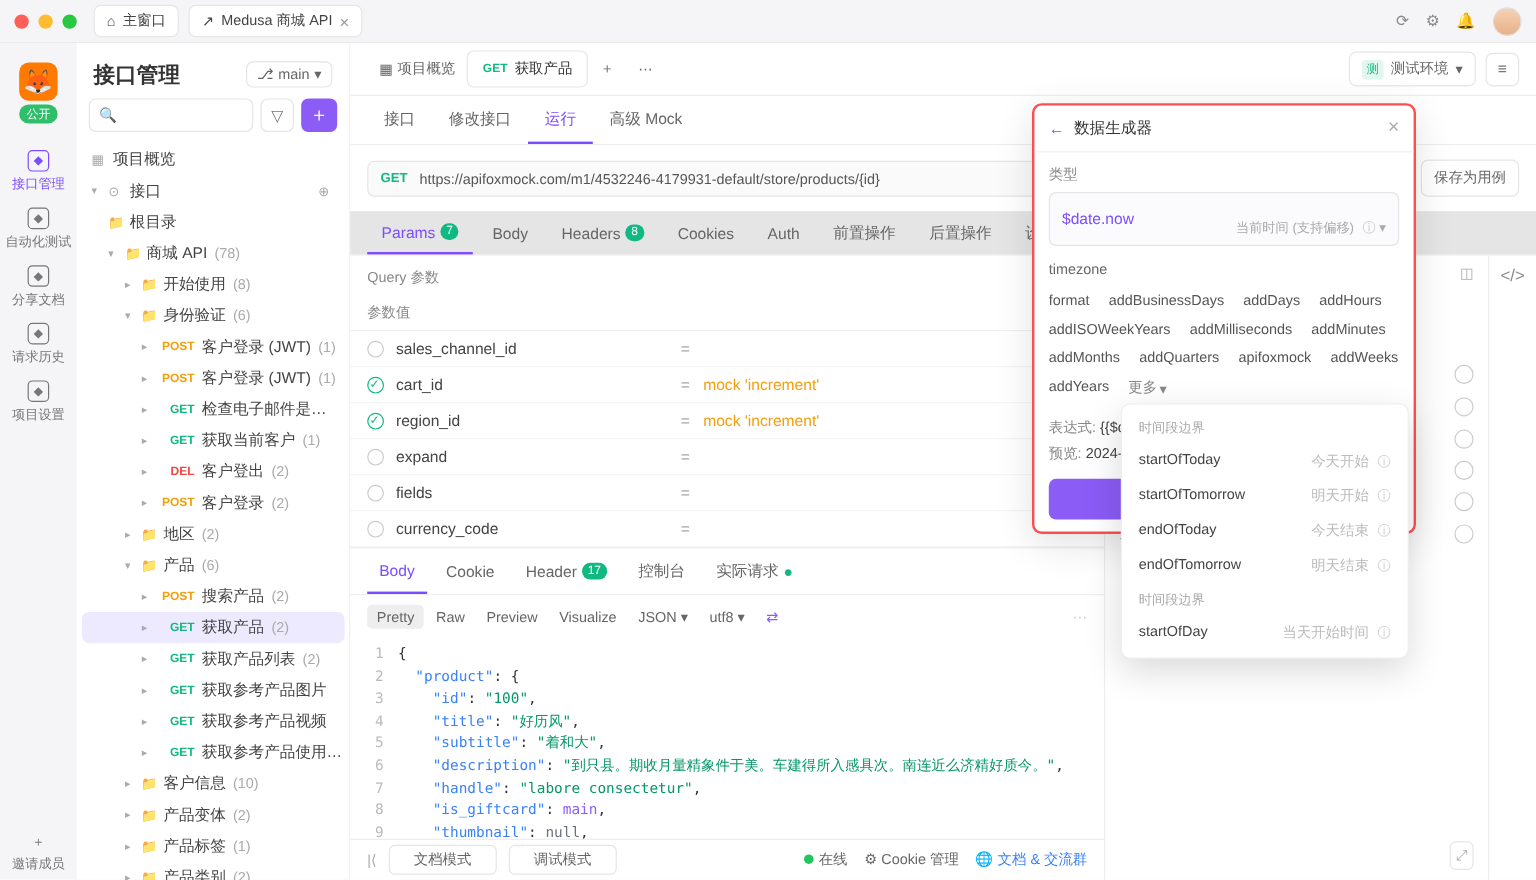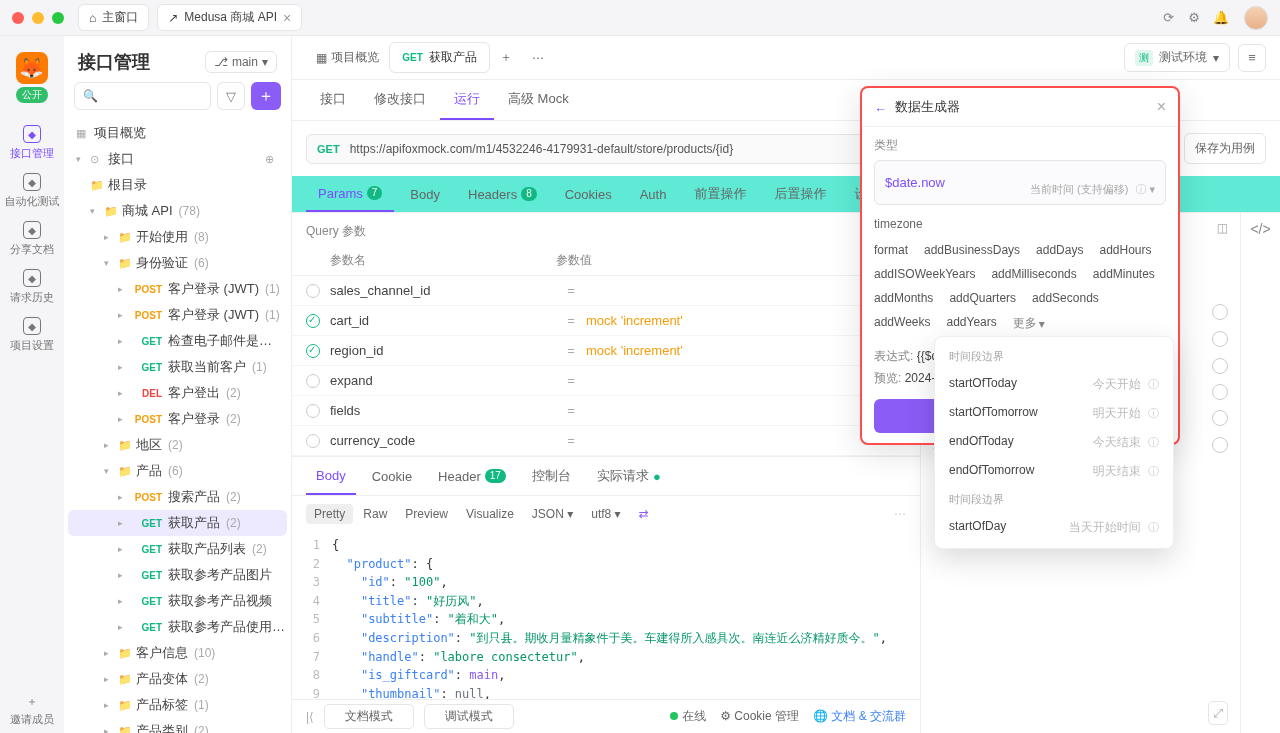--- a/index.html
+++ b/index.html
@@ -43,21 +43,21 @@
 .api-tab { display:flex;align-items:center;gap:6px;padding:6px 12px;border:1px solid #e5e5e5;border-radius:6px;background:#fff;font-size:12px; }
 .env { margin-left:auto;display:flex;gap:8px;align-items:center; }
 .env-sel { border:1px solid #e5e5e5;border-radius:6px;padding:5px 10px;font-size:12px;color:#666;display:flex;align-items:center;gap:6px; }
 .subtabs { display:flex;gap:0;padding:0 14px;background:#fff;border-bottom:1px solid #eee; }
 .subtab { padding:10px 14px;font-size:13px;color:#666;cursor:pointer; }
 .subtab.active { color:#7c4dff;border-bottom:2px solid #7c4dff; }
 .urlbar { display:flex;gap:8px;padding:12px 14px;align-items:center;background:#fff; }
 .url-in { flex:1;border:1px solid #e5e5e5;border-radius:6px;padding:7px 10px;font-size:12px;display:flex;align-items:center;gap:10px;background:#fafafa; }
 .m-lbl { color:#10b981;font-weight:700;font-size:11px; }
 .btn-outline { border:1px solid #e5e5e5;border-radius:6px;padding:6px 10px;font-size:12px;color:#666;cursor:pointer;display:flex;align-items:center;gap:4px; }
-.ptabs { display:flex;gap:4px;padding:0 14px;background:#5eead4;border-bottom:1px solid #eee;font-size:13px; }
+.ptabs { display:flex;gap:4px;padding:0 14px;background:#e5e5e5;border-bottom:1px solid #eee;font-size:13px; }
 .ptab { padding:9px 12px;color:#666;cursor:pointer;display:flex;gap:4px;align-items:center; }
 .ptab.active { color:#7c4dff;border-bottom:2px solid #7c4dff; }
 .cnt { background:#10b981;color:#fff;font-size:10px;border-radius:8px;padding:0 5px;line-height:14px; }
 .cnt.g{background:#10b981}
 .section-title { padding:10px 14px 6px;font-size:12px;color:#888;background:#fff; }
 .param-table { background:#fff; }
 .phead { display:flex;padding:6px 14px;font-size:12px;color:#888;border-bottom:1px solid #f0f0f0; }
 .col-name { width:250px;padding-left:24px; }
 .col-val { flex:1; }
 .prow { display:flex;align-items:center;padding:7px 14px;border-bottom:1px solid #f5f5f5;font-size:13px; }
@@ -401,21 +401,20 @@
         <div class="ptab">
           <span>设置</span>
         </div>
       </div>
 
     <div style="display:flex;flex:1;min-height:0;">
       <div style="flex:1;display:flex;flex-direction:column;min-width:0;">
         <div class="section-title">Query 参数</div>
         <div class="param-table">
           <div class="phead">
-            <div class="col-name">参数名</div>
             <div class="col-val">参数值</div>
           </div>
           <div id="param-rows">
               <div class="prow">
                 <span class="chk "></span>
   <span class="pname">sales_channel_id</span>
   <span class="eq">=</span>
   <span class=""></span>
   <span class="row-icons"></span>
               </div>
@@ -605,21 +604,21 @@
     <div class="fn-grid" id="fn-grid">
         <span class="fn">format</span>
         <span class="fn">addBusinessDays</span>
         <span class="fn">addDays</span>
         <span class="fn">addHours</span>
         <span class="fn">addISOWeekYears</span>
         <span class="fn">addMilliseconds</span>
         <span class="fn">addMinutes</span>
         <span class="fn">addMonths</span>
         <span class="fn">addQuarters</span>
-        <span class="fn">addSeconds</span>
+        <span class="fn">apifoxmock</span>
         <span class="fn">addWeeks</span>
         <span class="fn">addYears</span>
         <span class="fn more">更多 <span>▾</span></span>
       </div>
     <div class="expr">
       <div><span>表达式:</span> <span class="val">{{$d</span></div>
       <div><span>预览:</span> <span class="val">2024-</span></div>
     </div>
     <button class="insert-btn">插入</button>
   </div>

